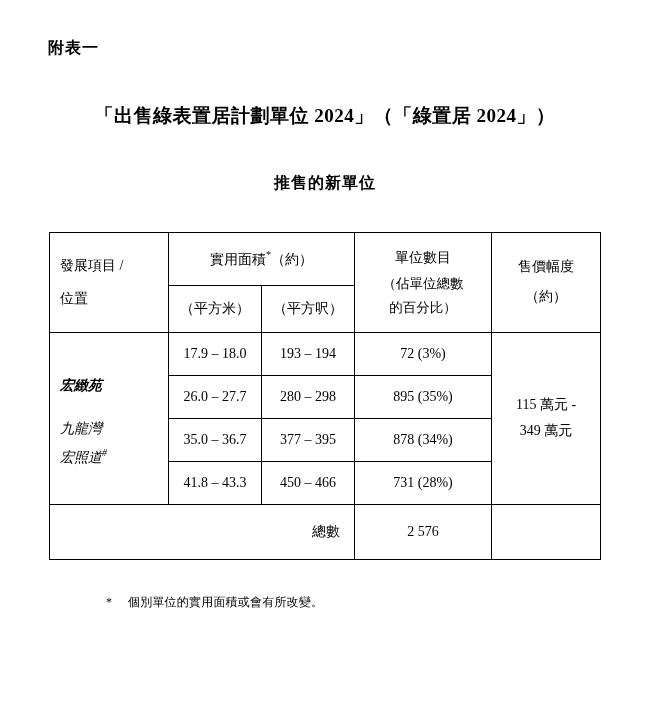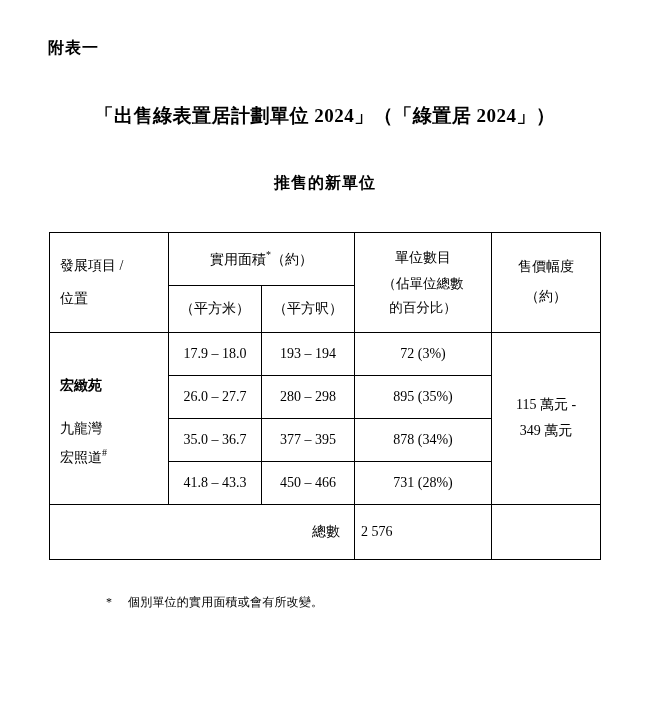--- a/index.html
+++ b/index.html
@@ -94,20 +94,21 @@
     font-size: 14.5px;
     line-height: 2.2;
   }
   .cell-project {
     text-align: left;
     padding-left: 10px !important;
     font-size: 14.5px;
     line-height: 2.1;
     vertical-align: top;
     padding-top: 10px !important;
+    font-style: italic;
   }
   .cell-project .est {
     font-weight: bold;
     display: block;
     margin-bottom: 16px;
   }
   .cell-project .addr {
     display: block;
     font-size: 14px;
     line-height: 1.9;
@@ -126,20 +127,21 @@
     font-size: 14.5px;
     line-height: 1.9;
   }
   .total-label {
     text-align: right;
     font-size: 14.5px;
     padding-right: 14px !important;
     height: 46px;
   }
   .total-value {
+    text-align: center;
     font-size: 14.5px;
   }
   .blank-cell {
     border: 1px solid #000000;
   }
   .footnotes {
     margin: 34px 0 0 58px;
     font-size: 12px;
   }
   .footnote {

